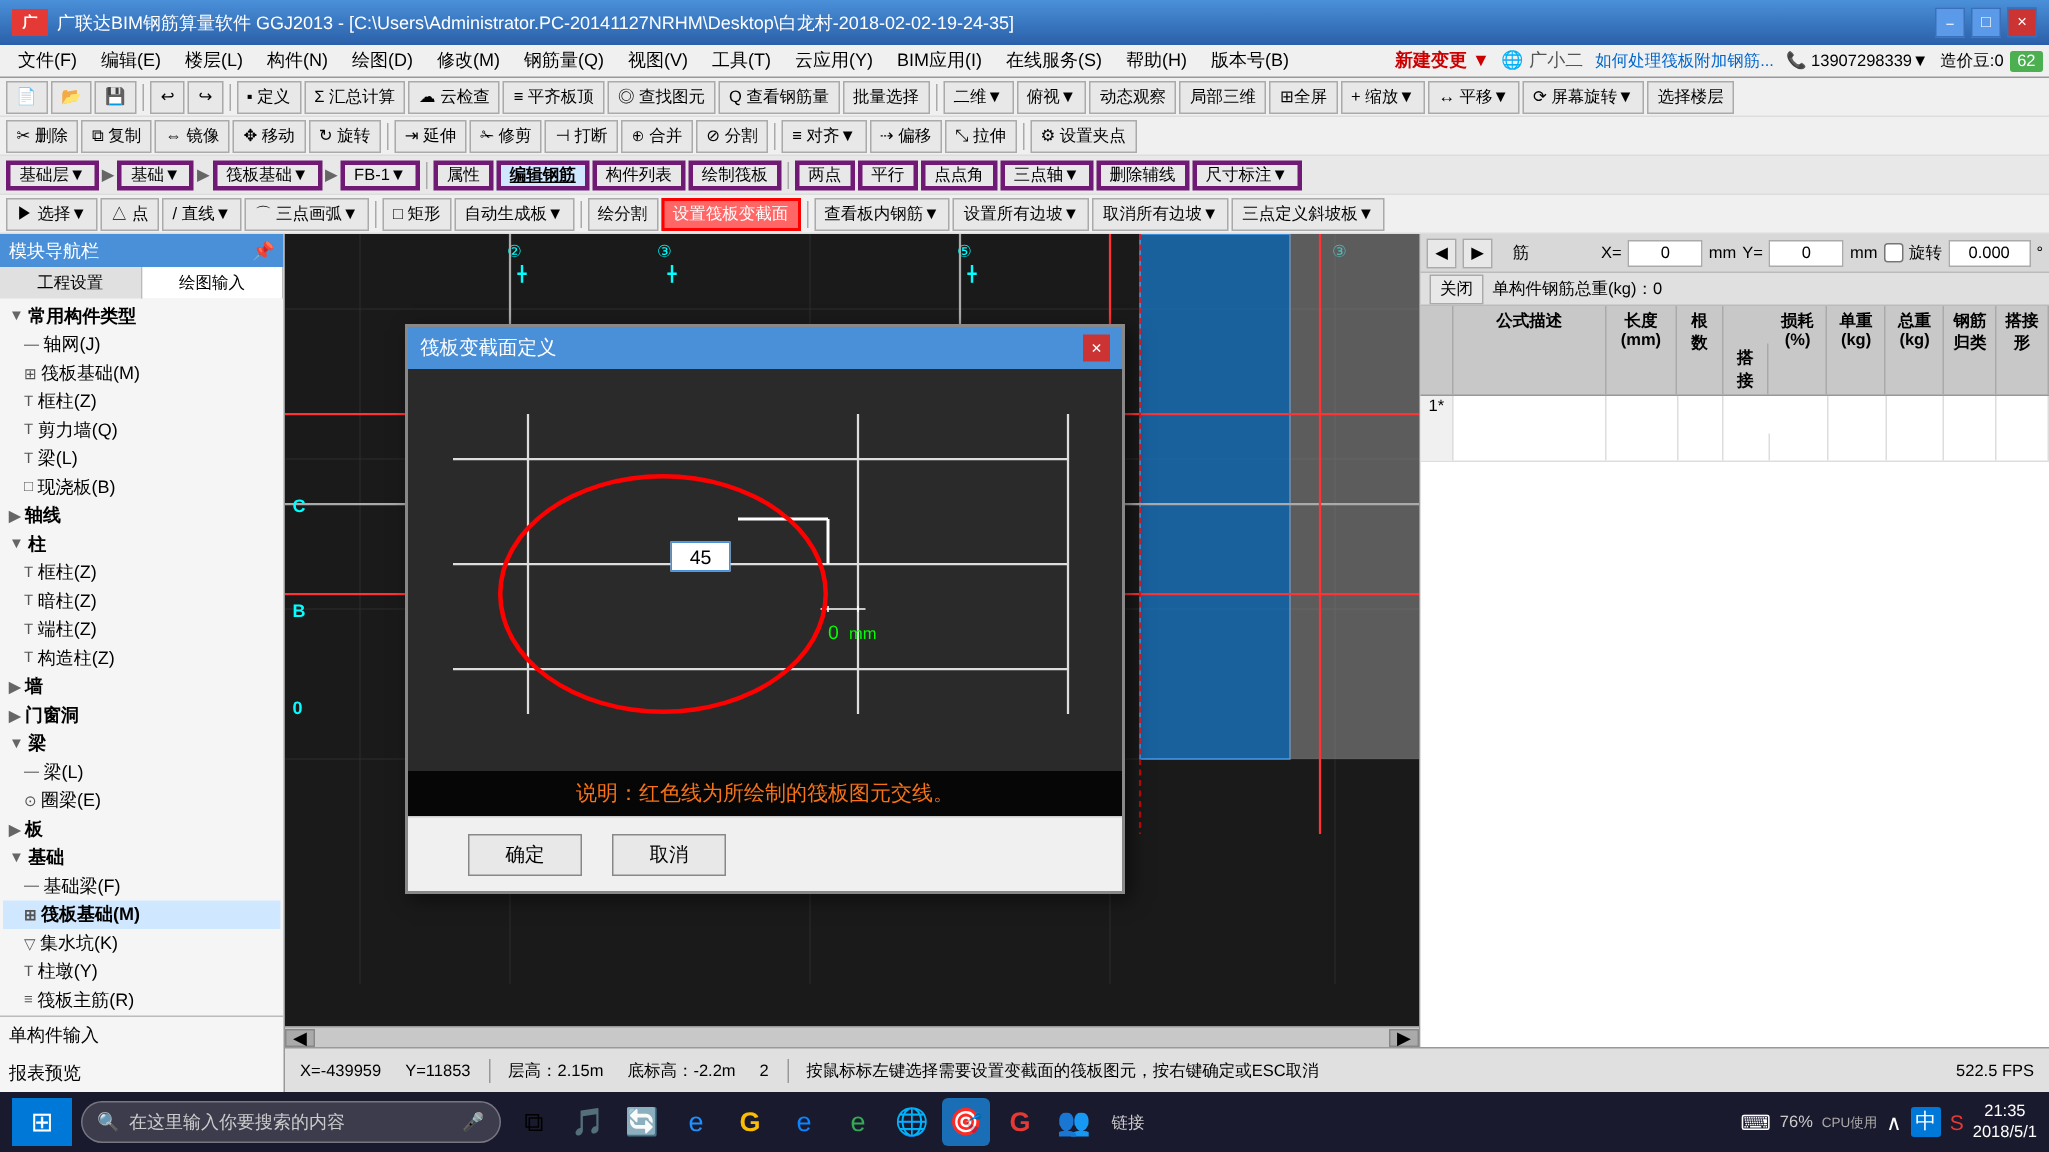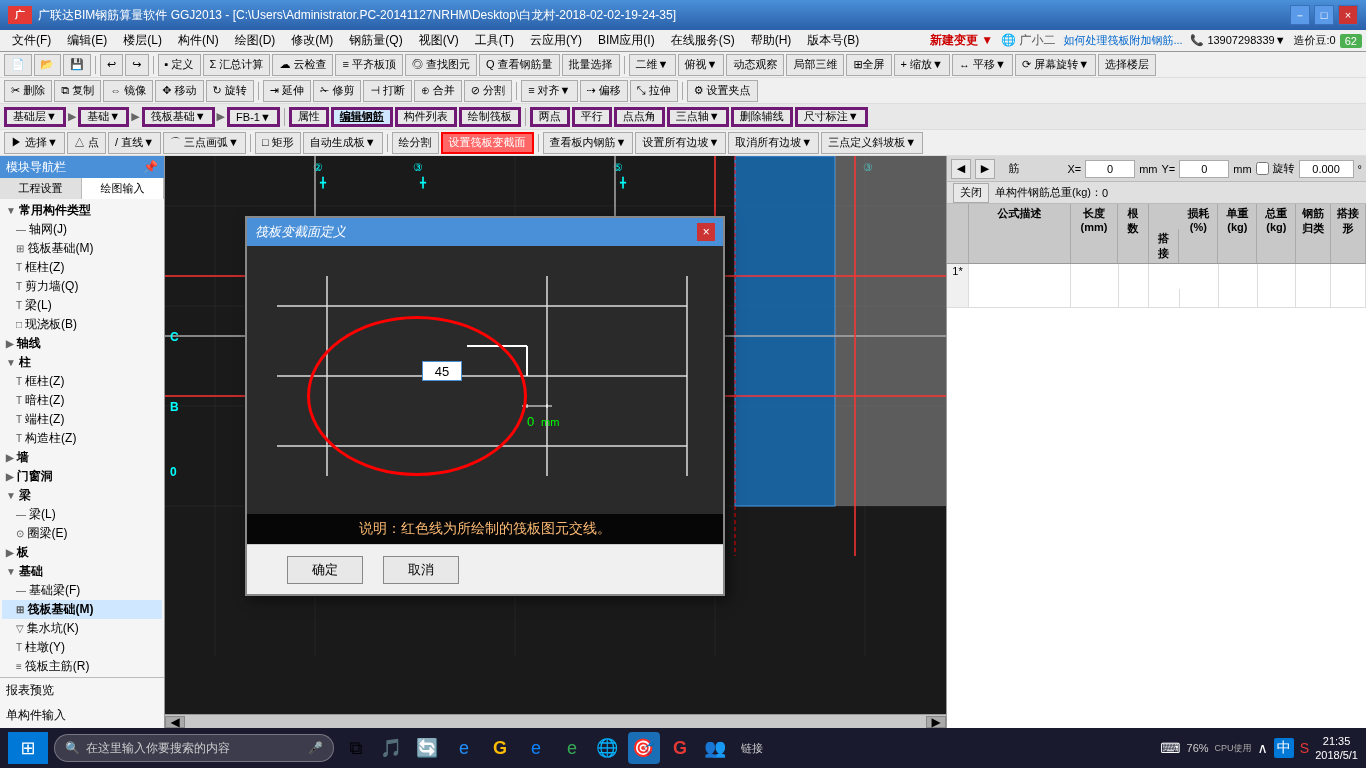--- a/index.html
+++ b/index.html
@@ -60,21 +60,21 @@
       font-size: 11px;
       cursor: pointer;
       display: flex; align-items: center;
       white-space: nowrap;
       color: #000;
     }
     .tb-sep { width: 1px; height: 18px; background: #aaa; margin: 0 2px; }
 
     
     #leftpanel {
-      width: 165px;
+      width: 190px;
       background: #f5f5f5;
       border-right: 1px solid #999;
       display: flex;
       flex-direction: column;
       font-size: 12px;
       overflow: hidden;
     }
     #panel-header {
       background: #4a90d9;
       color: white;
@@ -144,21 +144,20 @@
     }
     #modal-title {
       height: 28px;
       background: #4a90d9;
       color: white;
       display: flex;
       align-items: center;
       justify-content: space-between;
       padding: 0 8px;
       font-size: 13px;
-      font-style: italic;
     }
     #modal-close {
       width: 18px; height: 18px;
       background: #cc3333;
       color: white;
       display: flex; align-items: center; justify-content: center;
       cursor: pointer;
       font-size: 12px;
     }
     #modal-body {
@@ -213,21 +212,21 @@
       padding: 1px;
     }
 
     
     #modal-desc {
       position: absolute;
       bottom: 0;
       left: 0;
       right: 0;
       background: rgba(0,0,0,0.85);
-      color: #fdba74;
+      color: #f97316;
       padding: 6px 23px;
       font-size: 14px;
       text-align: center;
     }
 
     
     #right-panel {
       width: 420px;
       background: #e8e8e8;
       border-left: 1px solid #999;
@@ -732,22 +731,22 @@
           <span class="tree-icon">≡</span>
           <span>筏板主筋(R)</span>
         </div>
         <div class="tree-item tree-indent">
           
           
         </div>
 
       </div>
       <div id="panel-footer">
+        <div class="panel-footer-item">单构件输入</div>
         <div class="panel-footer-item">报表预览</div>
-        <div class="panel-footer-item">单构件输入</div>
       </div>
     </div>
 
     <div id="canvas-right">
       <div style="display:flex; flex:1; overflow:hidden;">
 
         <div id="canvas-area">
 
           <svg id="bg-canvas" xmlns="http://www.w3.org/2000/svg">
 
@@ -898,20 +897,31 @@
               <div class="td-cell col-loss"></div>
               <div class="td-cell col-single"></div>
               <div class="td-cell col-total"></div>
               <div class="td-cell col-type"></div>
               <div class="td-cell col-lap"></div>
             </div>
           </div>
         </div>
       </div>
 
+      <div id="statusbar">
+        <span class="status-item">X=-439959</span>
+        <span class="status-item">Y=11853</span>
+        <div class="status-sep"></div>
+        <span class="status-item">层高：2.15m</span>
+        <span class="status-item">底标高：-2.2m</span>
+        <span class="status-item">2</span>
+        <div class="status-sep"></div>
+        <span class="status-item" style="flex:1;">按鼠标标左键选择需要设置变截面的筏板图元，按右键确定或ESC取消</span>
+        <span class="status-item">522.5 FPS</span>
+      </div>
     </div>
   </div>
 </div>
 
 <div id="taskbar">
   <div class="taskbar-start">⊞</div>
   <div class="taskbar-search">
     <span>🔍</span>
     <span>在这里输入你要搜索的内容</span>
     <span style="margin-left:auto;">🎤</span>

